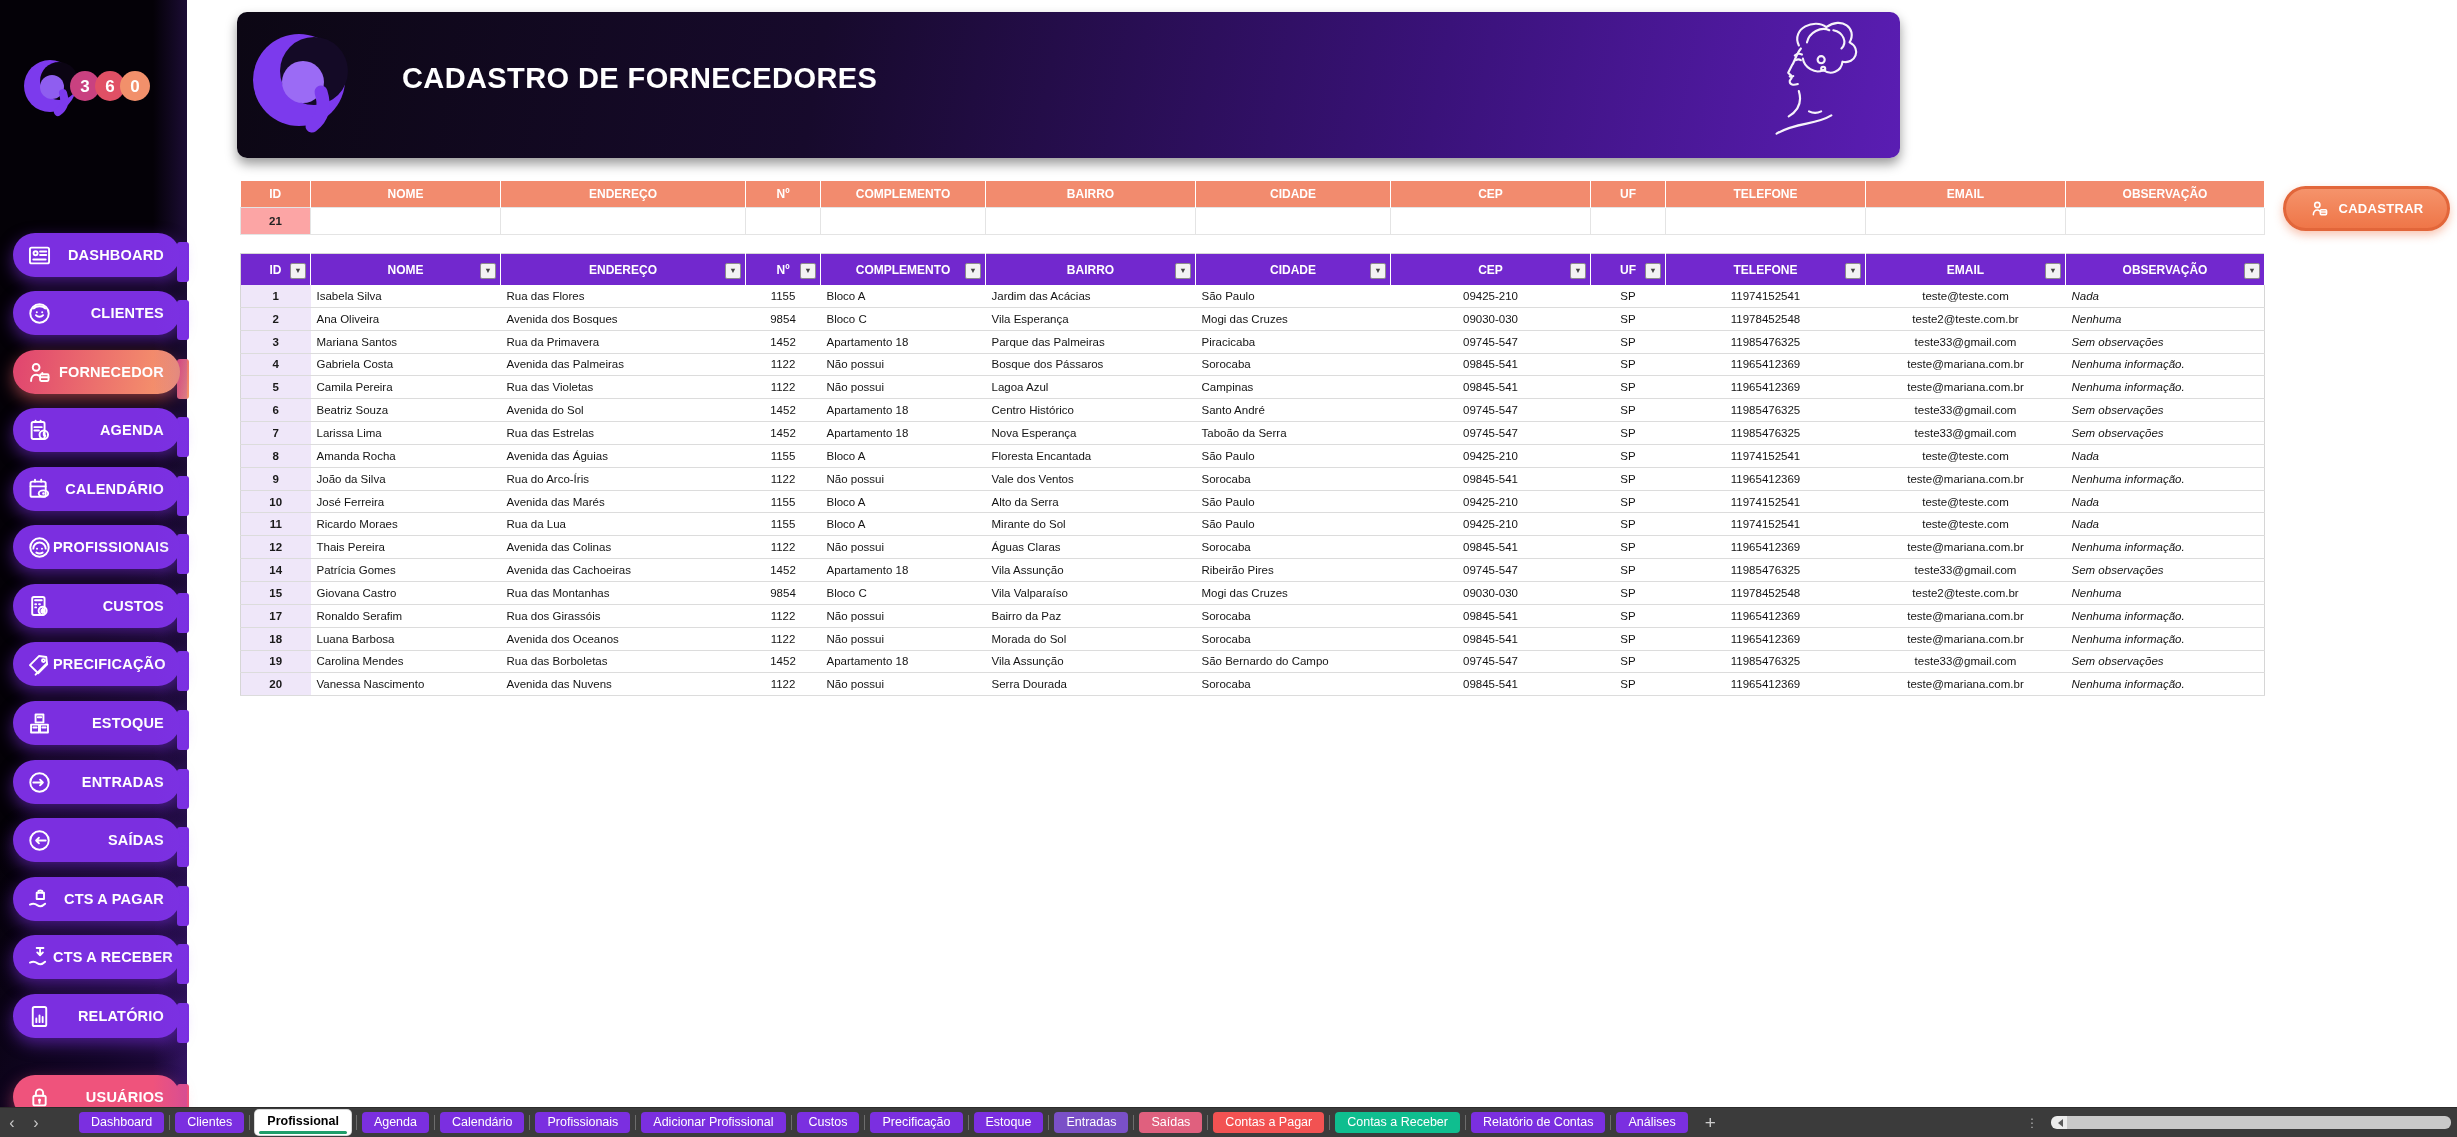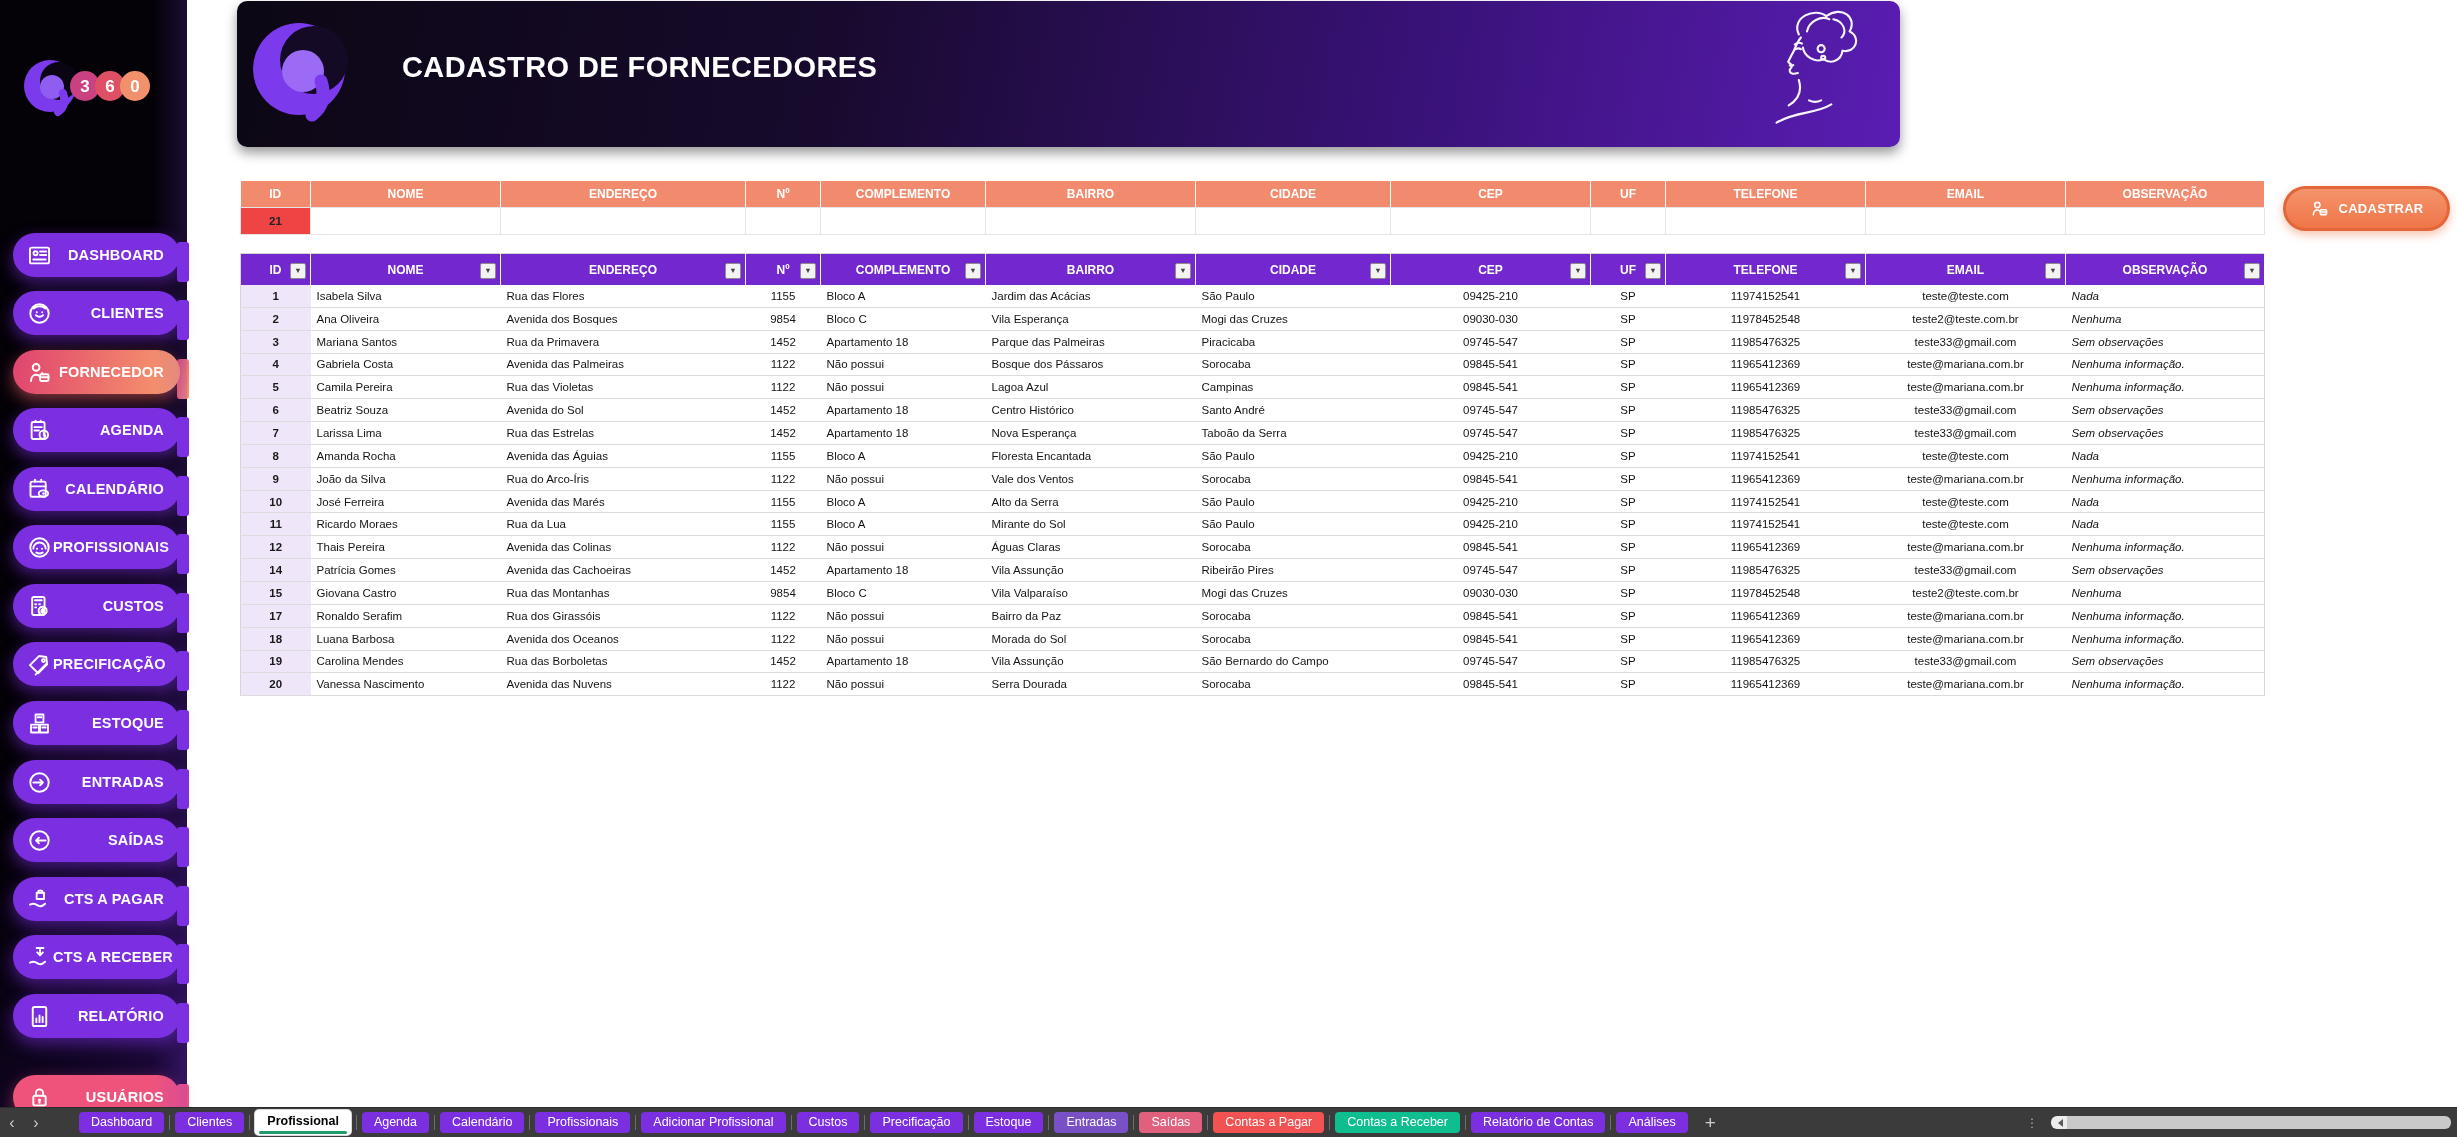--- a/index.html
+++ b/index.html
@@ -20,39 +20,39 @@
   .side-btn.active{background:linear-gradient(100deg,#E1486F 5%,#F6976B 95%);
     box-shadow:0 6px 16px rgba(235,100,110,.55);}
   .side-btn.pink{background:#EF537C;box-shadow:0 6px 16px rgba(239,83,124,.5);}
   .side-icon{margin-left:13px;width:27px;height:27px;display:flex;}
   .side-icon svg{width:27px;height:27px;stroke:#fff;fill:none;stroke-width:1.7;
     stroke-linecap:round;stroke-linejoin:round;}
   .side-label{flex:1;text-align:right;padding-right:16px;color:#fff;font-weight:bold;
     font-size:14.5px;letter-spacing:.2px;white-space:nowrap;}
 
   
-  .banner{position:absolute;left:237px;top:1px;width:1663px;height:146px;border-radius:10px;
+  .banner{position:absolute;left:237px;top:12px;width:1663px;height:146px;border-radius:10px;
     background:linear-gradient(100deg,#0C0714 0%,#170A2C 35%,#3A127A 72%,#5A1DB3 100%);
     box-shadow:0 6px 12px rgba(0,0,0,.40);z-index:1;}
   .banner-logo{position:absolute;left:12px;top:12px;width:118px;height:122px;}
   .banner-title{position:absolute;left:165px;top:50px;color:#fff;font-size:29px;
     font-weight:bold;letter-spacing:.4px;white-space:nowrap;}
   .banner-art{position:absolute;right:16px;top:2px;width:150px;height:142px;}
   .banner-art svg{width:100%;height:100%;stroke:#fff;fill:none;stroke-width:2.1;
     stroke-linecap:round;stroke-linejoin:round;opacity:.95;}
 
   
   table.grid{border-collapse:collapse;table-layout:fixed;width:2024px;}
   table.grid th,table.grid td{padding:0 6px;overflow:hidden;white-space:nowrap;}
 
   .form-table{position:absolute;left:240px;top:181px;}
   .form-table th{background:#F28B6E;color:#fff;font-size:12px;font-weight:bold;height:26px;
     border-right:1px solid rgba(255,255,255,.35);}
   .form-table td{background:#fff;height:26px;border:1px solid #E4E4E4;font-size:11.5px;}
-  .form-table td.id-cell{background:#ef4444;font-weight:bold;text-align:center;color:#222;}
+  .form-table td.id-cell{background:#fca5a5;font-weight:bold;text-align:center;color:#222;}
 
   .register-btn{position:absolute;left:2283px;top:186px;width:167px;height:45px;
     border-radius:23px;background:linear-gradient(180deg,#F5936B,#EF7648);
     border:3px solid #E2663A;box-sizing:border-box;display:flex;align-items:center;
     justify-content:center;gap:8px;color:#fff;font-weight:bold;font-size:13px;
     letter-spacing:.3px;cursor:pointer;box-shadow:0 4px 10px rgba(240,124,82,.45);}
   .register-btn svg{width:21px;height:21px;stroke:#fff;fill:none;stroke-width:1.8;
     stroke-linecap:round;stroke-linejoin:round;}
 
   .main-table{position:absolute;left:240px;top:253px;border:1px solid #D6D6D6;}

